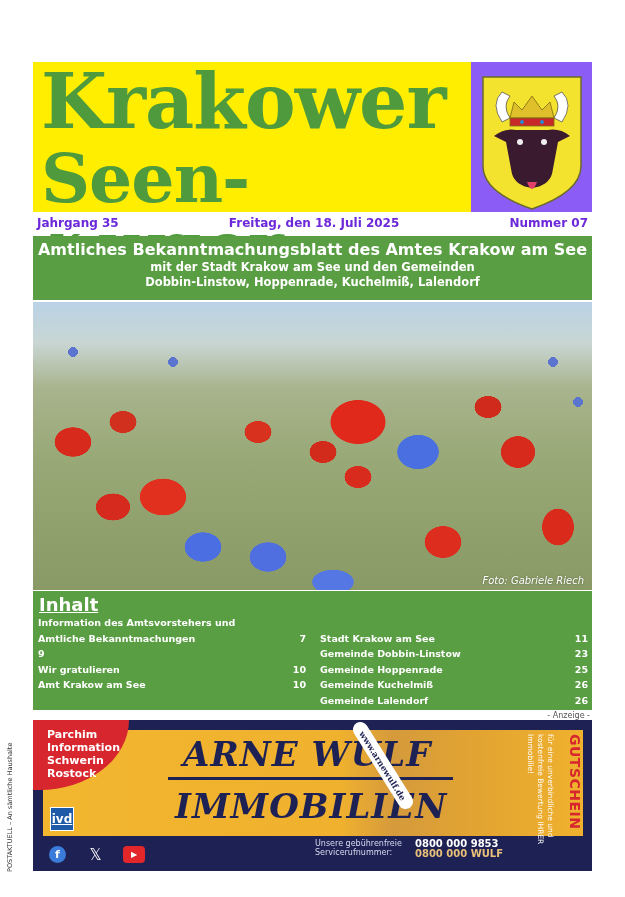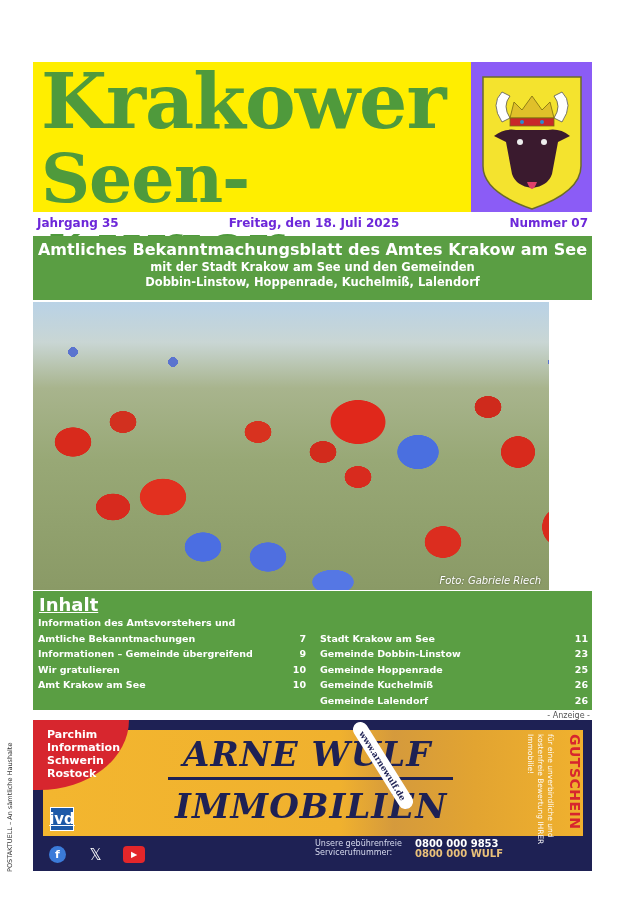--- a/index.html
+++ b/index.html
@@ -16,21 +16,21 @@
 
   
   .issue-bar { position:absolute; left:0; top:172px; width:559px; height:22px; background:#fff; display:flex; justify-content:space-between; align-items:center; font-size:12px; font-weight:bold; color:#6d28d9; padding:0 4px; box-sizing:border-box; }
 
   
   .sub-banner { position:absolute; left:0; top:196px; width:559px; height:64px; background:#5a9e43; color:#fff; text-align:center; font-weight:bold; }
   .sub-1 { font-size:16px; margin-top:4px; line-height:20px; }
   .sub-2, .sub-3 { font-size:11.5px; line-height:15px; }
 
   
-  .photo { position:absolute; left:0; top:262px; width:516px; height:288px; overflow:hidden;
+  .photo { position:absolute; left:0; top:262px; width:559px; height:288px; overflow:hidden;
     background:
       radial-gradient(ellipse 30px 24px at 40px 140px, #d82a1c 60%, transparent 62%),
       radial-gradient(ellipse 38px 30px at 130px 195px, #e2301f 60%, transparent 62%),
       radial-gradient(ellipse 28px 22px at 80px 205px, #d72a1e 60%, transparent 62%),
       radial-gradient(ellipse 22px 18px at 90px 120px, #d2301f 60%, transparent 62%),
       radial-gradient(ellipse 22px 18px at 225px 130px, #d8321f 60%, transparent 62%),
       radial-gradient(ellipse 45px 36px at 325px 120px, #e0281b 60%, transparent 62%),
       radial-gradient(ellipse 22px 18px at 290px 150px, #d22b1c 60%, transparent 62%),
       radial-gradient(ellipse 22px 18px at 325px 175px, #d82b1e 60%, transparent 62%),
       radial-gradient(ellipse 28px 26px at 485px 150px, #d82a1c 60%, transparent 62%),
@@ -57,21 +57,21 @@
   .toc-col.right { left:287px; top:24px; width:268px; }
   .toc-row { height:15.6px; line-height:15.6px; display:flex; justify-content:space-between; white-space:nowrap; }
 
   .anzeige { position:absolute; right:2px; top:671px; font-size:8px; color:#555; }
 
   
   .ad { position:absolute; left:0; top:680px; width:559px; height:151px; background:#1e2154; overflow:hidden; }
   .ad-gold { position:absolute; left:10px; top:10px; width:540px; height:106px; background:linear-gradient(90deg, #f3b62f 0%, #f0b12e 55%, #d59a3c 65%, #e2a431 80%, #f0b12e 100%); }
   .ad-red { position:absolute; left:0; top:0; width:96px; height:70px; background:#d7262e; border-bottom-right-radius:90px 70px; }
   .ad-cities { position:absolute; left:14px; top:8px; color:#fff; font-size:11px; font-weight:bold; line-height:13px; }
-  .ad-ivd { position:absolute; left:17px; top:87px; width:22px; height:22px; background:#1e5aa8; border:1.5px solid #fff; color:#fff; font-size:15px; font-weight:bold; display:flex; align-items:center; justify-content:center;text-decoration:underline; }
+  .ad-ivd { position:absolute; left:17px; top:87px; width:22px; height:22px; background:#1e5aa8; border:1.5px solid #fff; color:#fff; font-size:12px; font-weight:bold; display:flex; align-items:center; justify-content:center;text-decoration:underline; }
   .ad-name1, .ad-name2 { position:absolute; font-family:"DejaVu Serif", serif; font-style:italic; font-weight:bold; color:#1e2154; letter-spacing:1px; }
   .ad-name1 { left:150px; top:14px; font-size:34px; }
   .ad-name2 { left:142px; top:66px; font-size:34px; }
   .ad-rule { position:absolute; left:135px; top:57px; width:285px; height:3px; background:#1e2154; }
   .ad-url { position:absolute; left:300px; top:38px; width:100px; height:15px; background:#fff; border-radius:8px; transform:rotate(58deg); color:#1e2154; font-size:8.5px; font-weight:bold; font-family:"DejaVu Serif", serif; display:flex; align-items:center; justify-content:center; }
   .ad-social { position:absolute; top:126px; width:17px; height:17px; display:flex; align-items:center; justify-content:center; }
   .ad-fb { left:16px; background:#3b7bd9; border-radius:50%; color:#fff; font-weight:bold; font-size:11px; }
   .ad-x { left:54px; color:#fff; font-size:15px; }
   .ad-yt { left:90px; width:22px; background:#e3262a; border-radius:4px; color:#fff; font-size:8px; }
   .ad-service { position:absolute; left:282px; top:119px; color:#d8dcef; font-size:8px; line-height:9px; }
@@ -130,21 +130,20 @@
     <div class="toc-col left">
       <div class="toc-row">
           <span>Information des Amtsvorstehers und</span>
           <span></span>
         </div>
       <div class="toc-row">
           <span>Amtliche Bekanntmachungen</span>
           <span>7</span>
         </div>
       <div class="toc-row">
-          <span>Informationen – Gemeinde übergreifend</span>
           <span>9</span>
         </div>
       <div class="toc-row">
           <span>Wir gratulieren</span>
           <span>10</span>
         </div>
       <div class="toc-row">
           <span>Amt Krakow am See</span>
           <span>10</span>
         </div>

